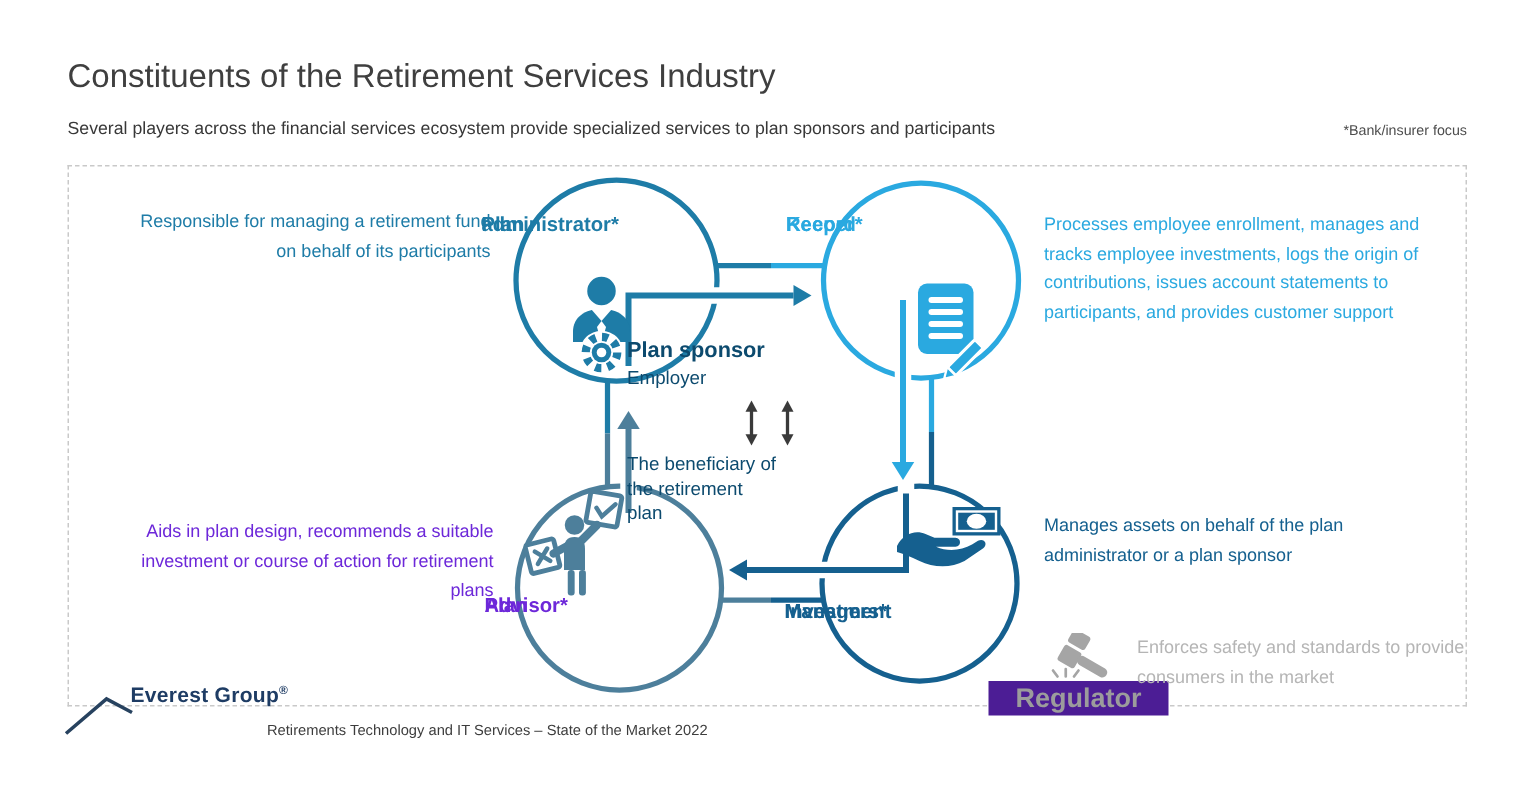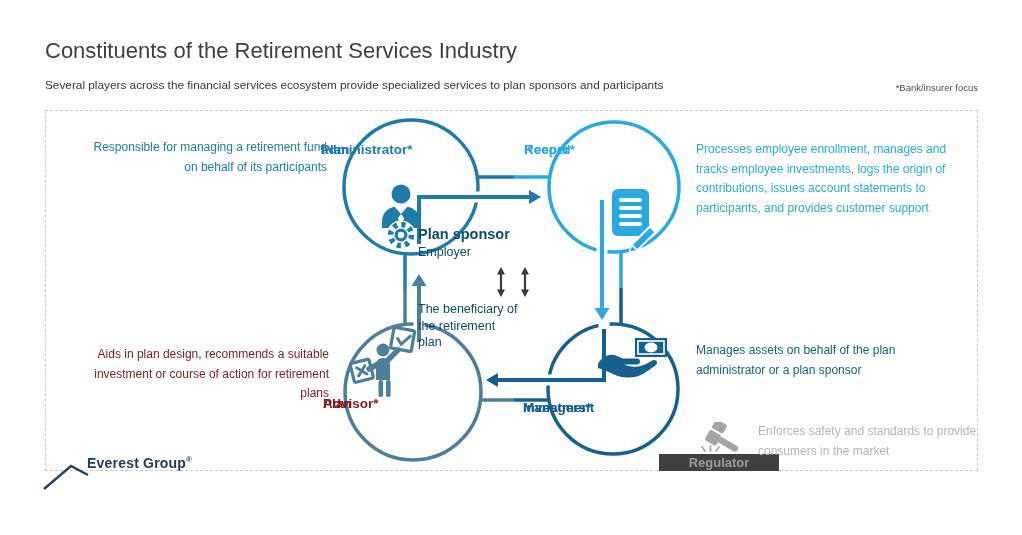--- a/index.html
+++ b/index.html
@@ -8,27 +8,27 @@
   .title{position:absolute;left:45px;top:38px;font-size:22px;color:#3f3f3f;}
   .subtitle{position:absolute;left:45px;top:78px;font-size:11.8px;color:#383838;}
   .footnote{position:absolute;right:44px;top:82px;font-size:9.5px;color:#4d4d4d;}
   .frame{position:absolute;left:45px;top:110px;width:933px;height:361px;
          border:1px dashed #c9c9c9;box-sizing:border-box;}
   .frame *{position:absolute;}
   .diagram-svg{left:0;top:0;}
   .icon{display:block;}
   .desc{font-size:12px;line-height:19.5px;}
   .right{text-align:right;}
-  .c-teal{color:#1e7ca7;} .c-lb{color:#2aa9e0;} .c-slate{color:#7f1d1d;} .c-navy{color:#15608f;}
+  .c-teal{color:#1e7ca7;} .c-lb{color:#2aa9e0;} .c-slate{color:#6d28d9;} .c-navy{color:#15608f;}
   .node-label{width:180px;text-align:center;font-size:13.5px;font-weight:bold;line-height:17px;}
   .center-block{width:190px;text-align:left;color:#0c4a6e;}
   .center-block div{position:static;}
   .ct{font-size:14.5px;font-weight:bold;line-height:19px;}
   .cs{font-size:12.5px;line-height:16.5px;}
-  .reg-label{font-size:13px;font-weight:bold;color:#9c9c9c;background:#404040;
+  .reg-label{font-size:18px;font-weight:bold;color:#9c9c9c;background:#4c1d95;
              width:120px;text-align:center;padding:1px 0;}
   .reg-desc{font-size:12px;line-height:19.5px;color:#b5b5b5;}
   .brand{position:absolute;left:87px;top:455px;font-size:14px;font-weight:600;
          color:#1e3c64;letter-spacing:.2px;}
   .brand sup{font-size:8px;}
   .caption{position:absolute;left:178px;top:482px;font-size:9.8px;color:#3d3d3d;}
   .logo-svg{position:absolute;left:43px;top:462px;}
 </style>
 </head>
 <body>
@@ -185,14 +185,15 @@
     </svg>
     <div class="reg-label" style="left:613px;top:343px">Regulator</div>
     <div class="reg-desc" style="left:712px;top:311px;width:225px">Enforces safety and standards to provide consumers in the market</div>
 
   </div>
 
   <svg class="logo-svg" width="60" height="28" viewBox="0 0 60 28">
     <path d="M1 27 L28 4 L45 13" fill="none" stroke="#27425f" stroke-width="2.4"></path>
   </svg>
   <div class="brand"><span>Everest Group</span><sup>®</sup></div>
+  <div class="caption">Retirements Technology and IT Services – State of the Market 2022</div>
 
 </div>
 
 </body></html>

